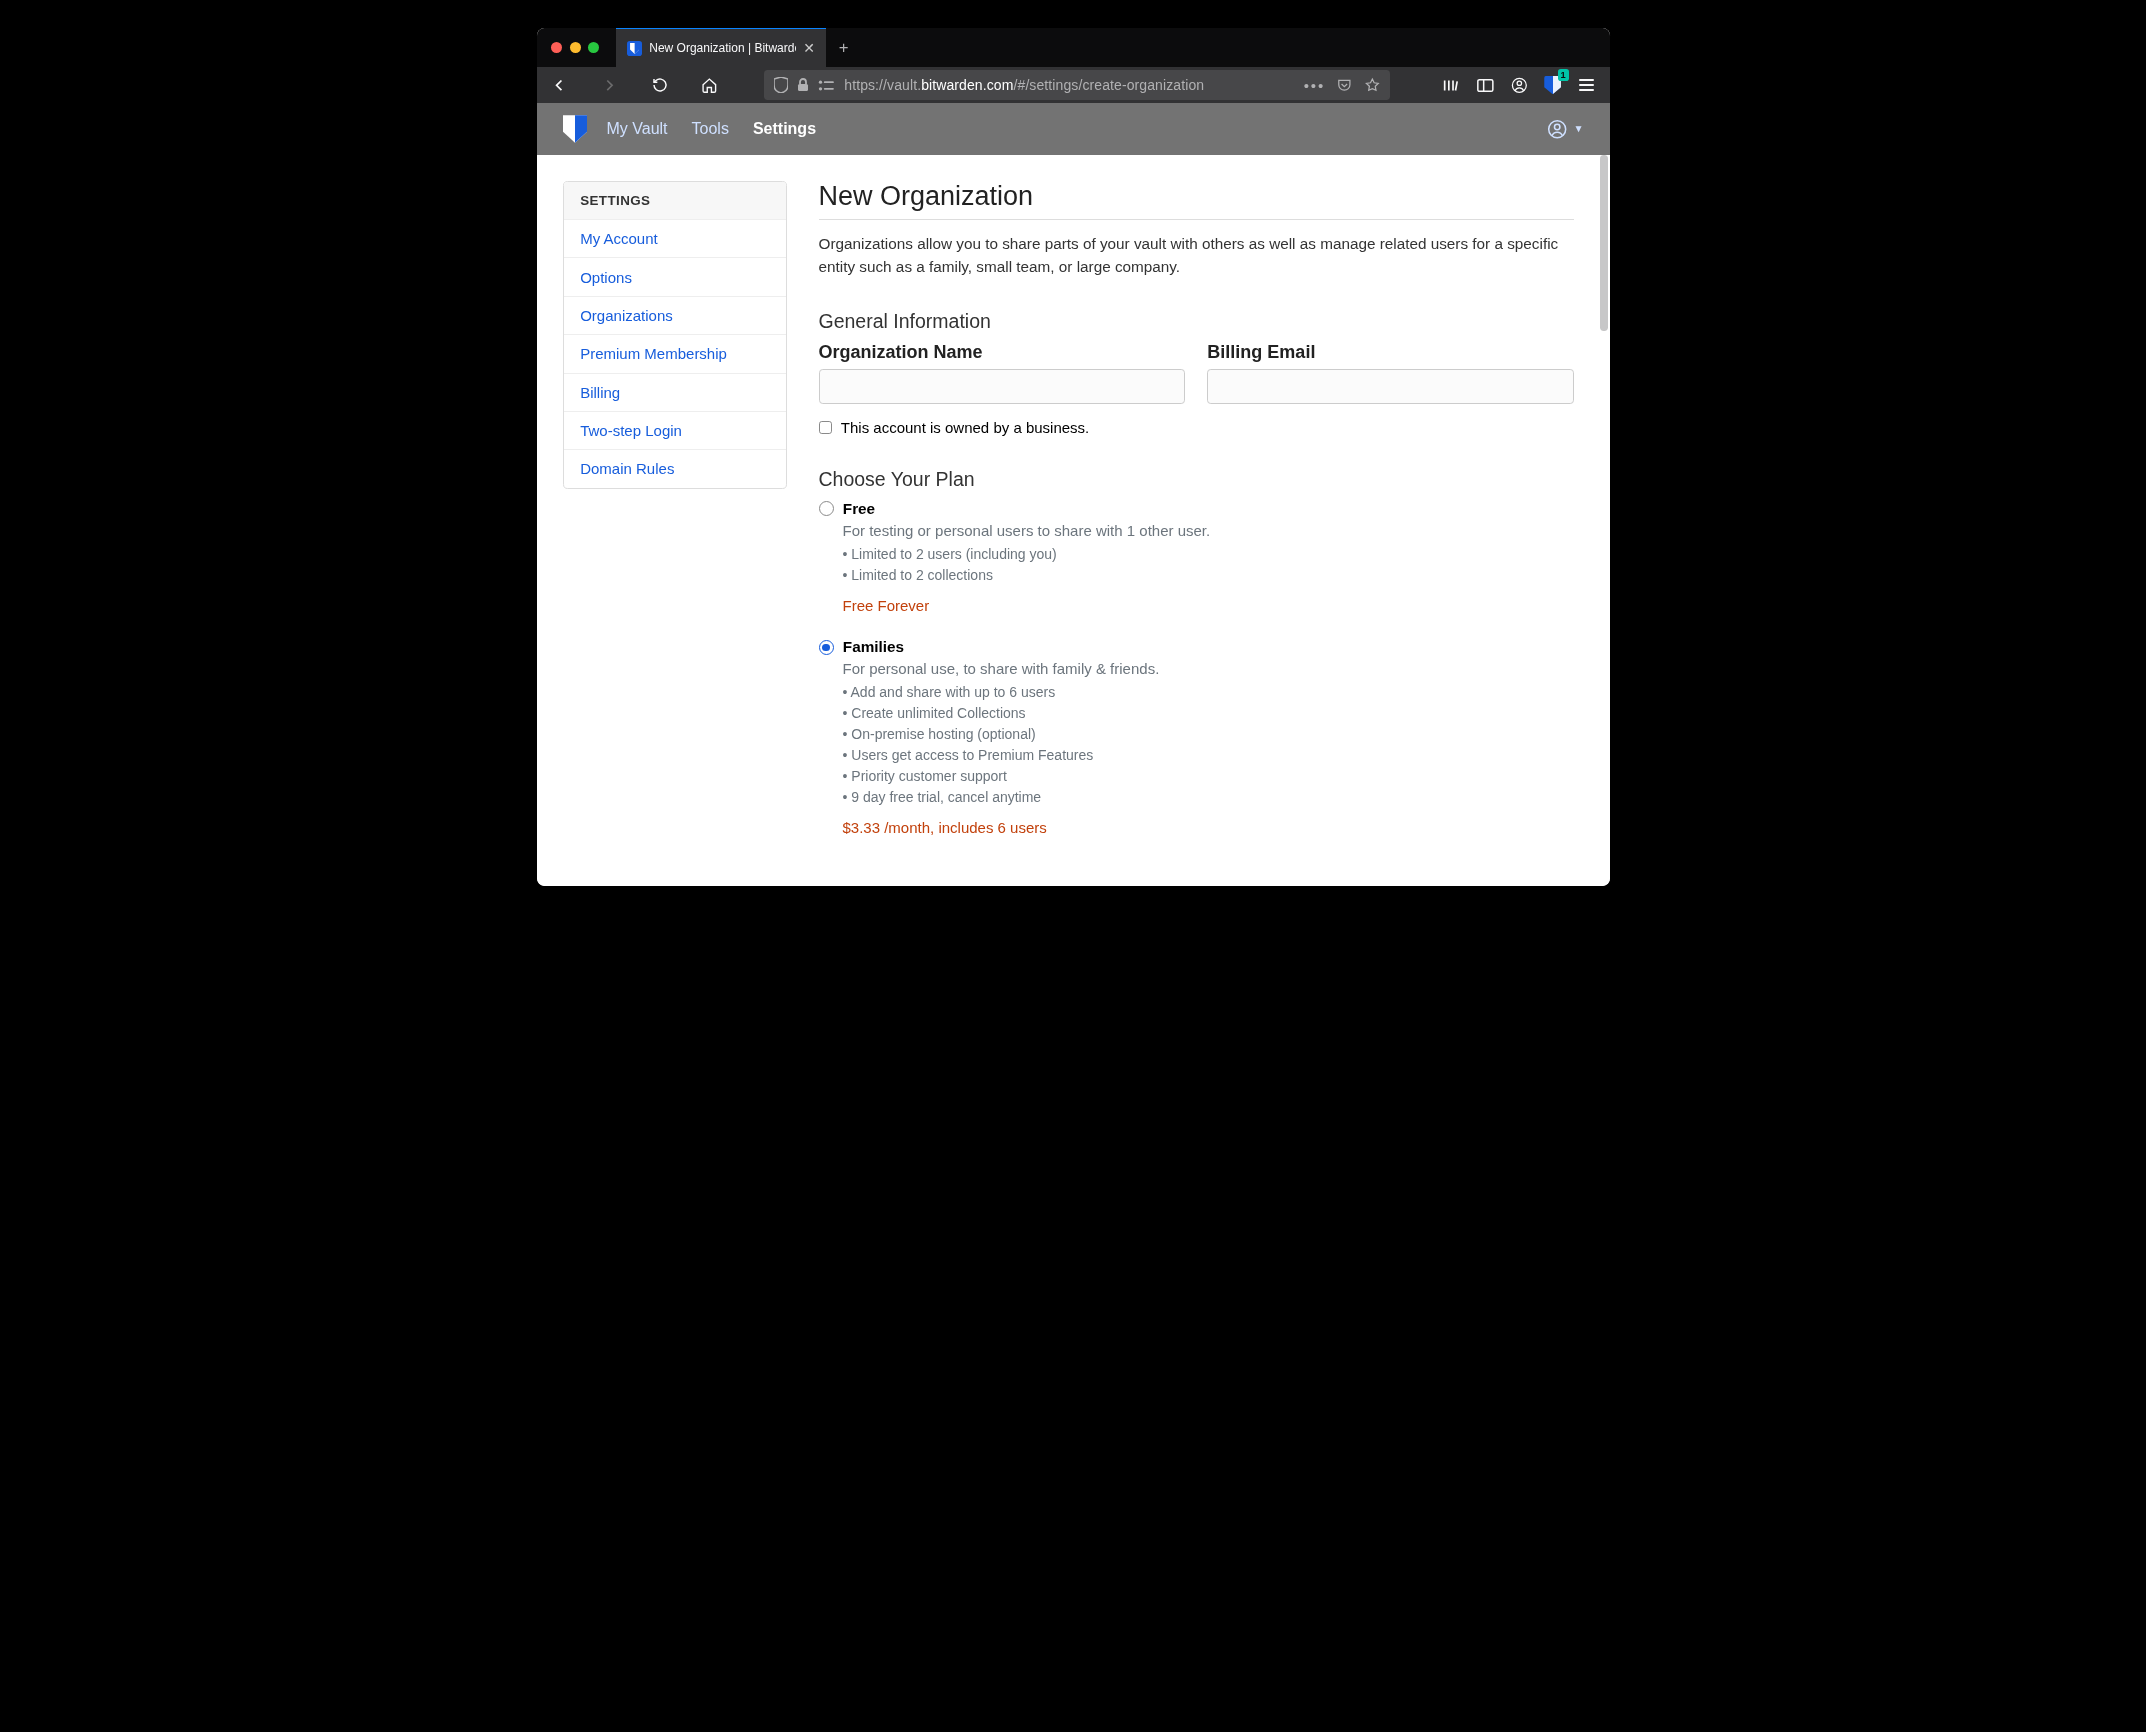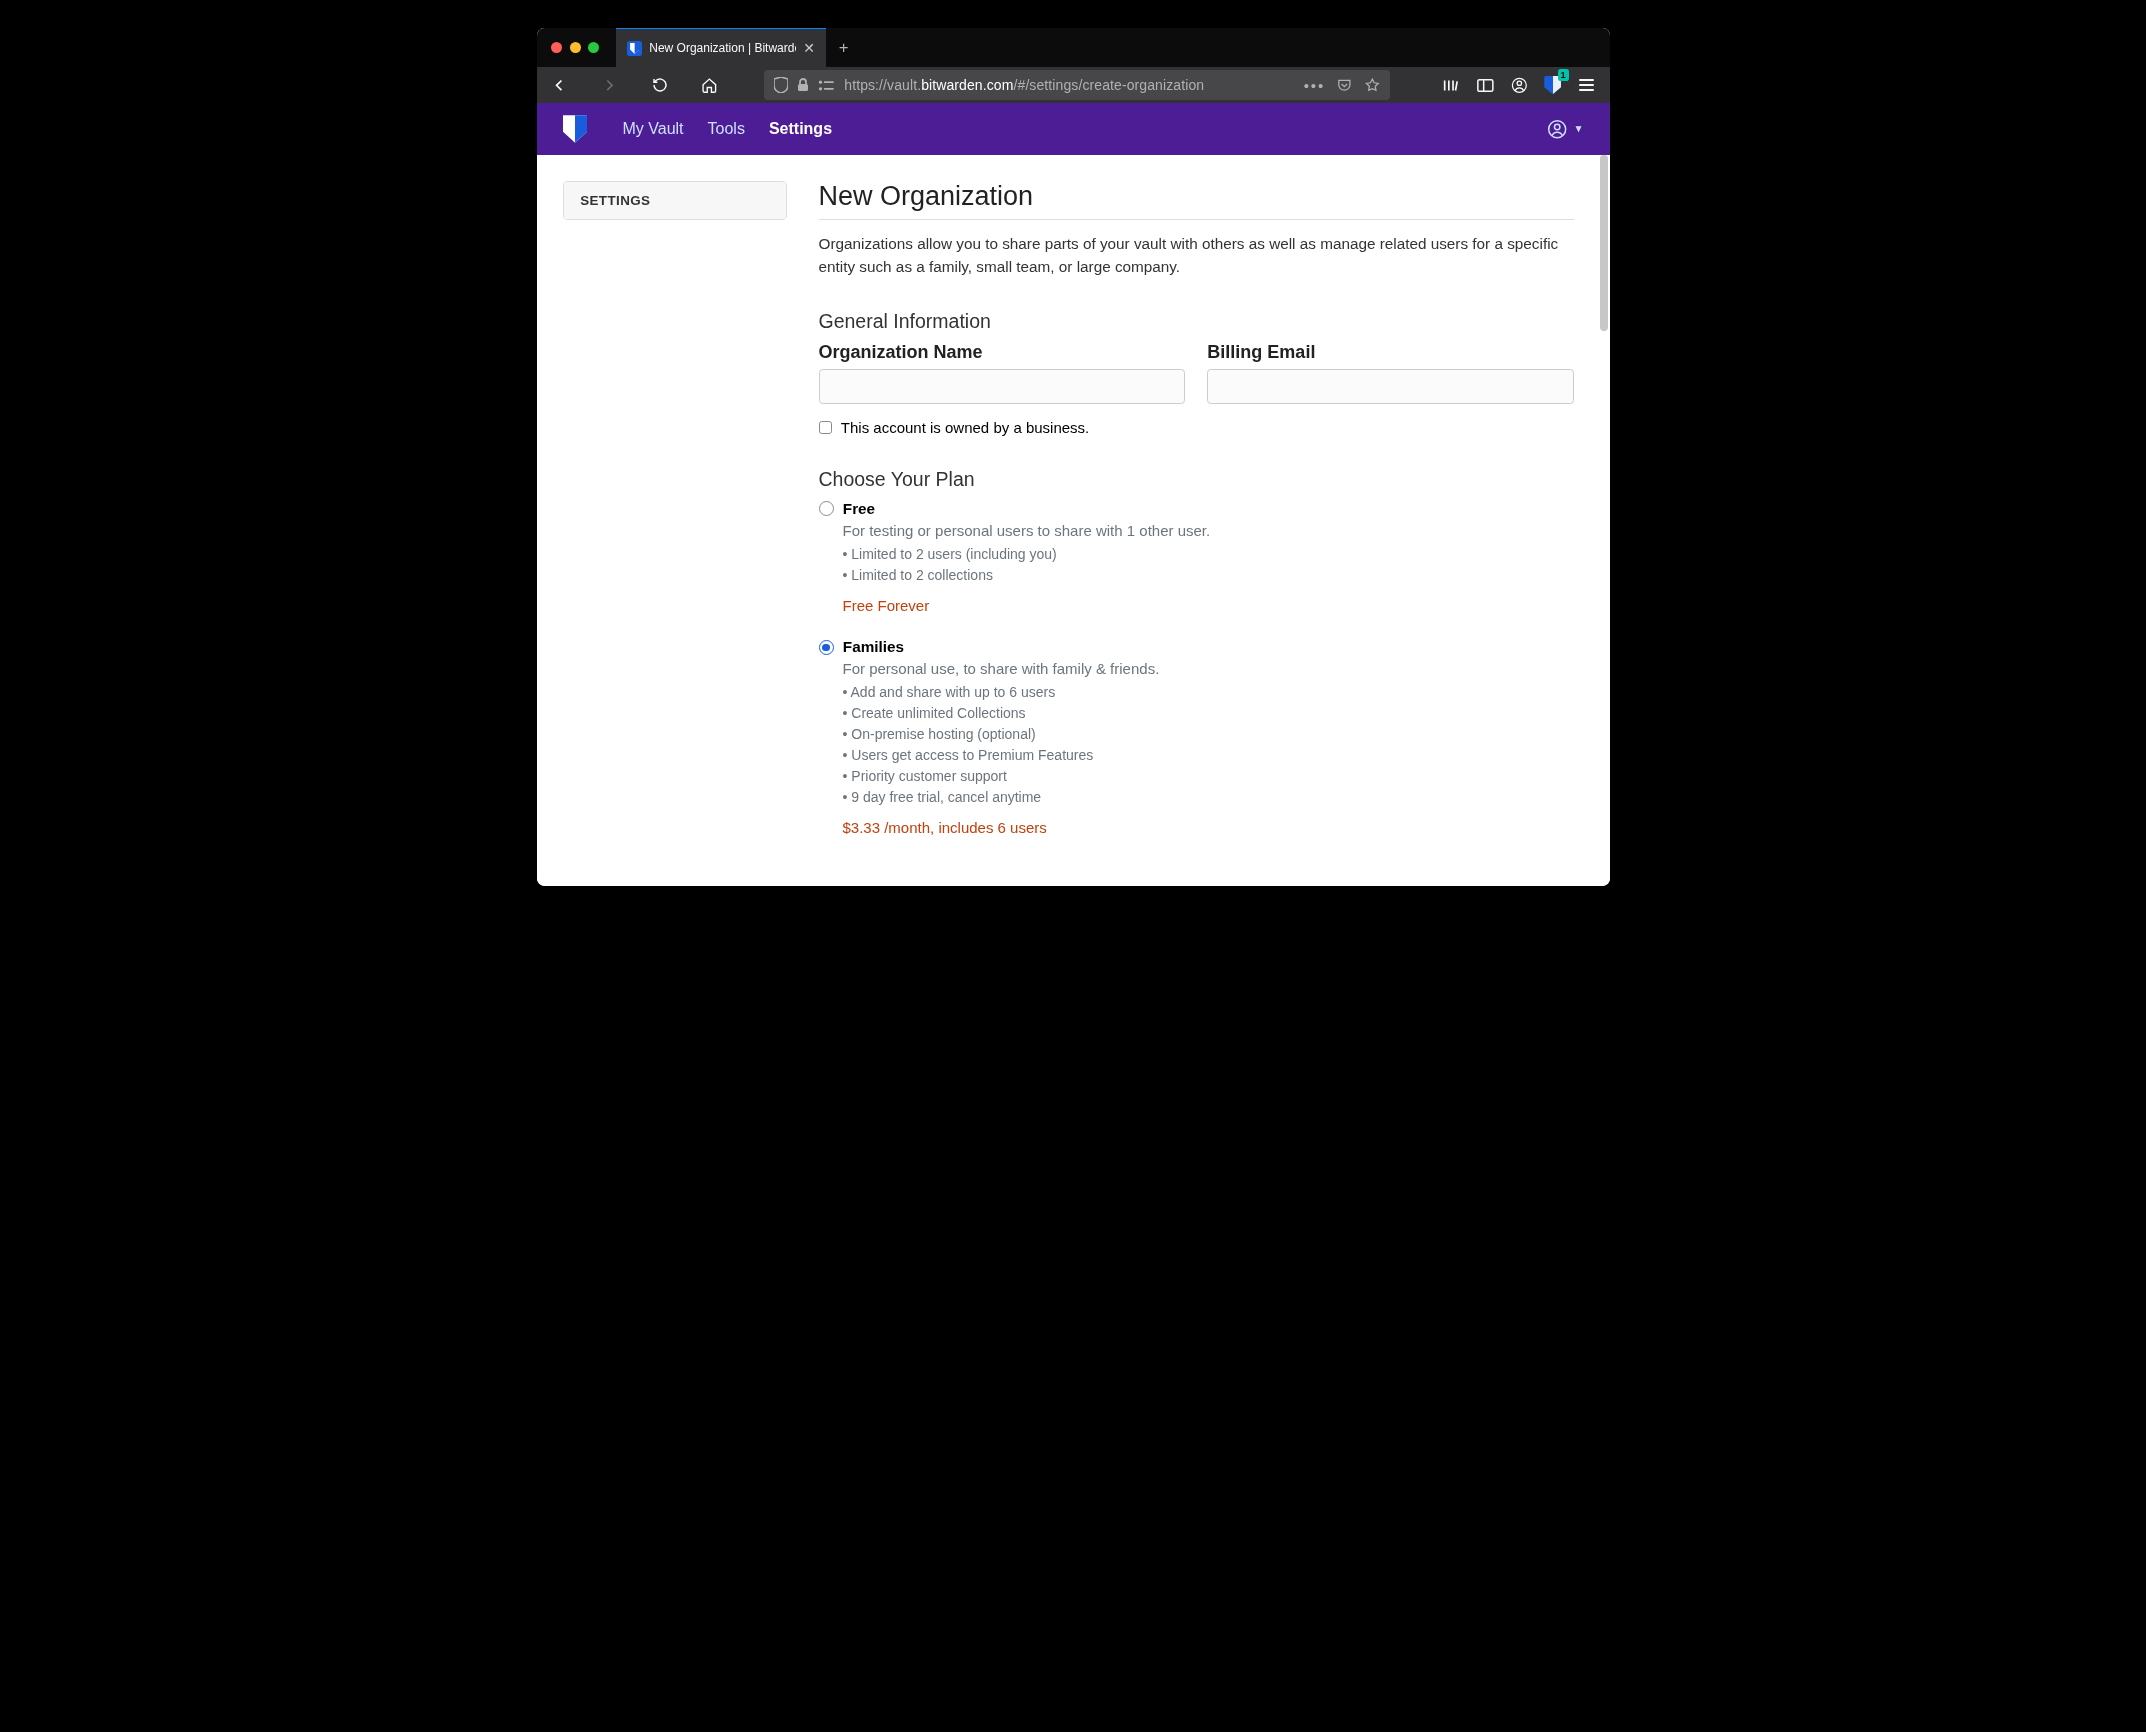--- a/index.html
+++ b/index.html
@@ -81,22 +81,22 @@
     clip-path: polygon(0 0,100% 0,100% 62%,50% 100%,0 62%); position:relative;}
   .ext-badge .shield::after{content:"";position:absolute;left:50%;top:0;bottom:0;width:50%;background:#fff;opacity:.92;}
   .ext-badge .count {
     position:absolute; top:-1.9px; right:-1.9px; background:#00c4a7; color:#0b0b0b;
     font-size:9.3px; font-weight:700; border-radius:2.8px; padding:0 2.8px; line-height:12px;
   }
   .hamburger div{width:15px;height:1.9px;background:#f9f9fa;margin:2.8px 0;border-radius:0.9px;}
 
   
   .app-header {
-    background:#4c1d95; height:52px; display:flex; align-items:center; padding:0 26px;
-    gap:36px; color:#fff;
+    background:#737373; height:52px; display:flex; align-items:center; padding:0 26px;
+    gap:20px; color:#fff;
   }
   .app-logo { width:24px; height:28px; }
   .nav { display:flex; gap:24px; font-size:16px; }
   .nav-item { color:#cfe0ff; cursor:pointer; }
   .nav-item.active { color:#fff; font-weight:600; }
   .acct { margin-left:auto; display:flex; align-items:center; gap:5.6px; color:#cfe0ff;}
   .acct .caret { font-size:10.2px; }
 
   
   .page {
@@ -273,20 +273,29 @@
       <span class="caret">▼</span>
     </div>
   </div>
 
   <div class="page">
     <div class="scroll-hint"></div>
 
     <aside class="side">
       <div class="side-card">
         <div class="side-head">SETTINGS</div>
+        <div id="side-items">
+            <div class="side-item">My Account</div>
+            <div class="side-item">Options</div>
+            <div class="side-item">Organizations</div>
+            <div class="side-item">Premium Membership</div>
+            <div class="side-item">Billing</div>
+            <div class="side-item">Two-step Login</div>
+            <div class="side-item">Domain Rules</div>
+          </div>
       </div>
     </aside>
 
     <main class="main">
       <h1>New Organization</h1>
       <p class="lead">Organizations allow you to share parts of your vault with others as well as manage related users for a specific entity such as a family, small team, or large company.</p>
 
       <h2>General Information</h2>
       <div class="row">
         <div class="field">

